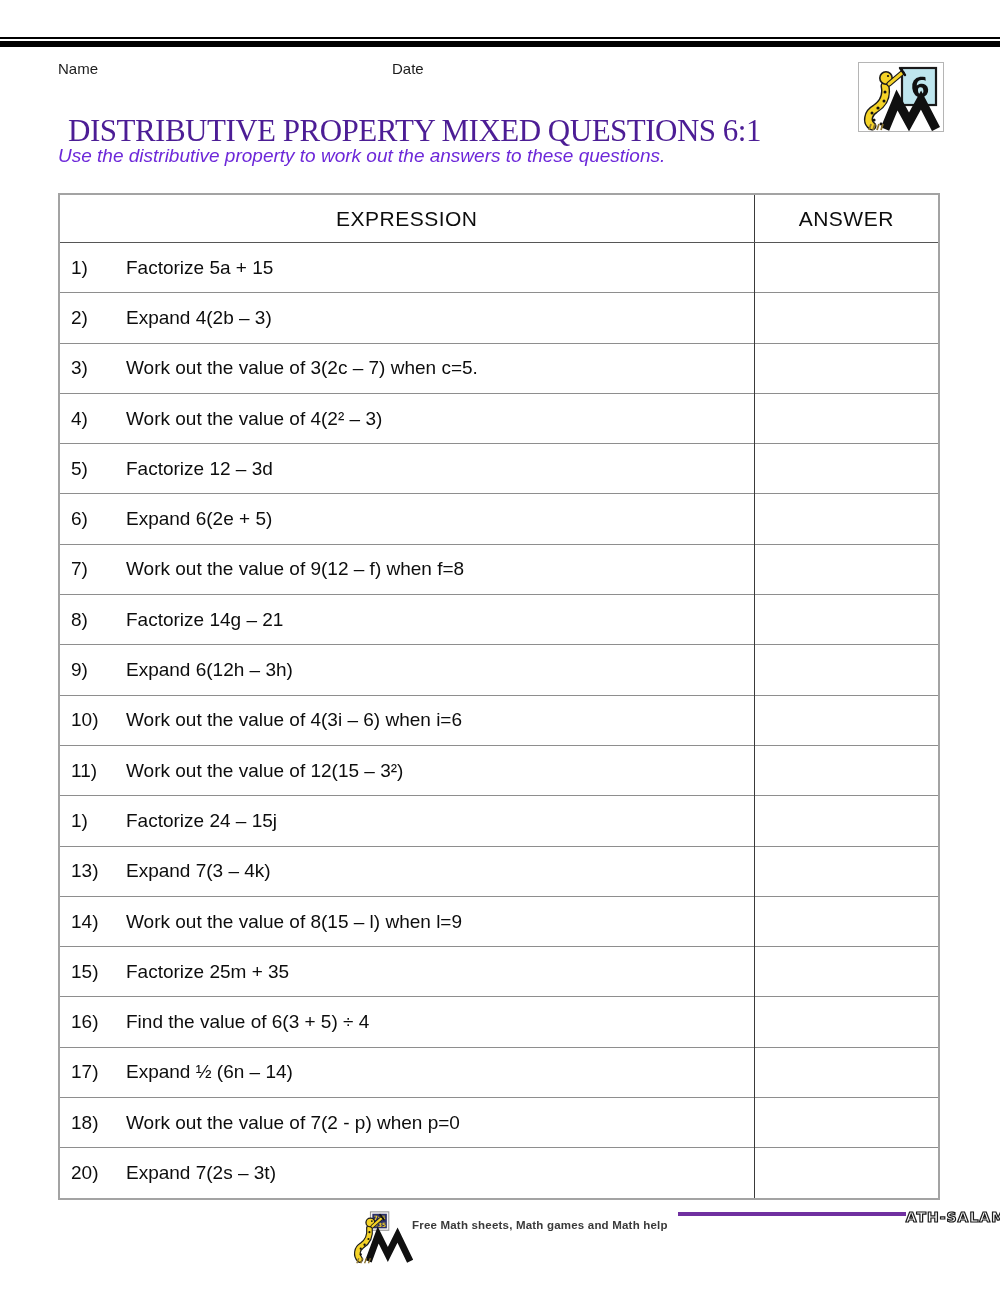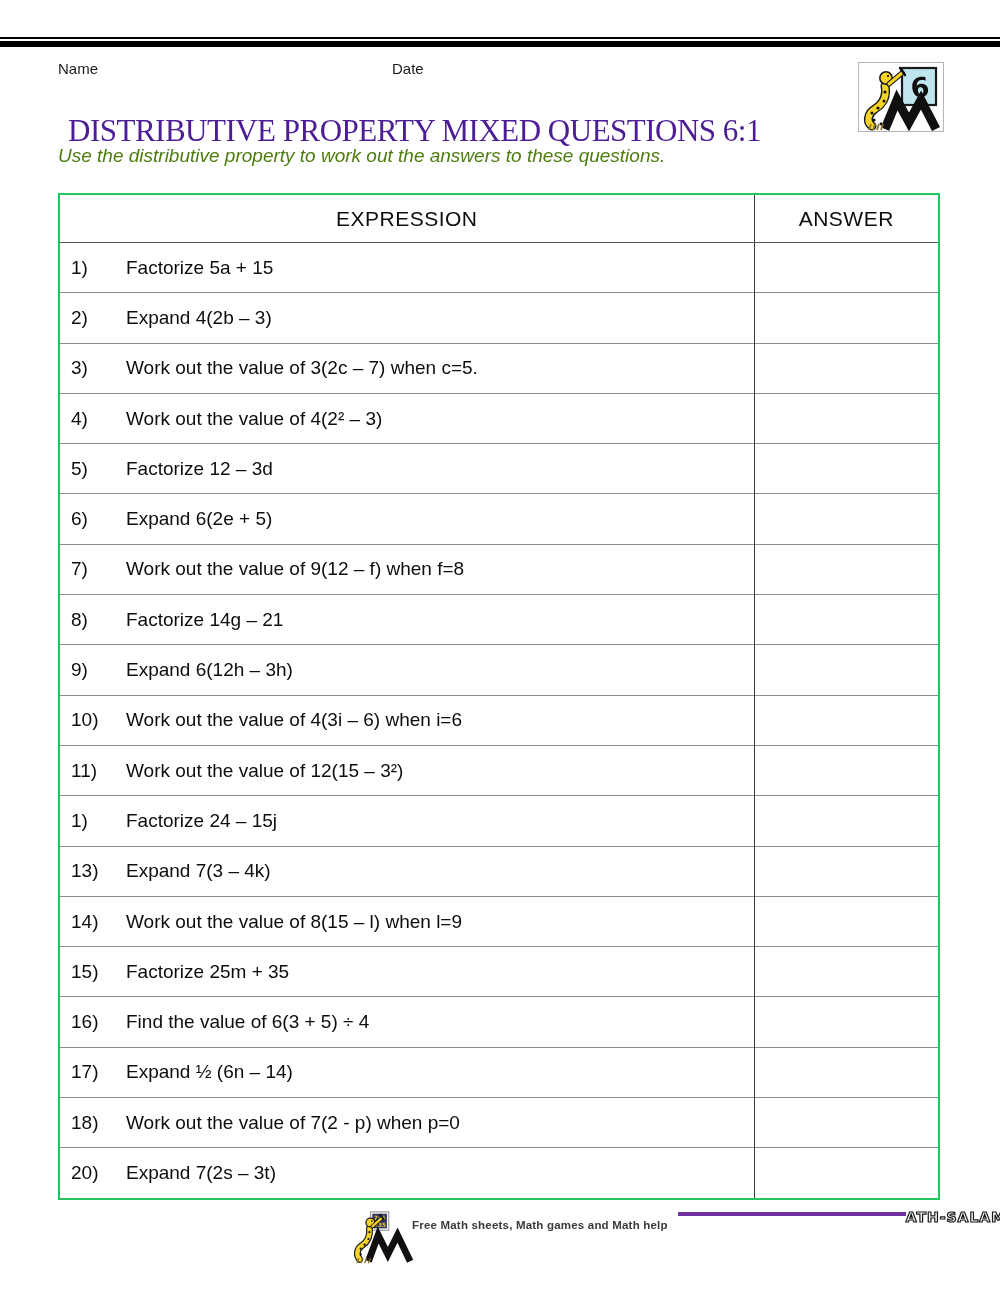--- a/index.html
+++ b/index.html
@@ -17,26 +17,26 @@
     position:absolute;left:858px;top:62px;width:86px;height:70px;
     border:1px solid #b5b5b5;background:#fff;box-sizing:border-box;
   }
   .page-title{
     position:absolute;left:56px;top:101px;margin:12px;
     font-family:"Liberation Serif",serif;font-weight:400;
     font-size:31px;letter-spacing:-0.5px;color:#4c1d95;white-space:nowrap;
   }
   .instruction{
     position:absolute;left:58px;top:145px;margin:0;
-    font-size:19px;font-style:italic;color:#4d7c0f;
+    font-size:19px;font-style:italic;color:#6d28d9;
   }
   table.qtable{
     position:absolute;left:58px;top:193px;width:882px;
     border-collapse:collapse;table-layout:fixed;
-    border:2px solid #22c55e;
+    border:2px solid #a3a3a3;
   }
   table.qtable th{
     height:45px;font-weight:400;font-size:21px;letter-spacing:0.5px;
     text-align:center;vertical-align:middle;color:#0d0d0d;
     border-bottom:1px solid #565656;
   }
   table.qtable td{
     height:47.3px;font-size:19px;vertical-align:middle;color:#0d0d0d;
     border-top:1px solid #8e8e8e;
   }

